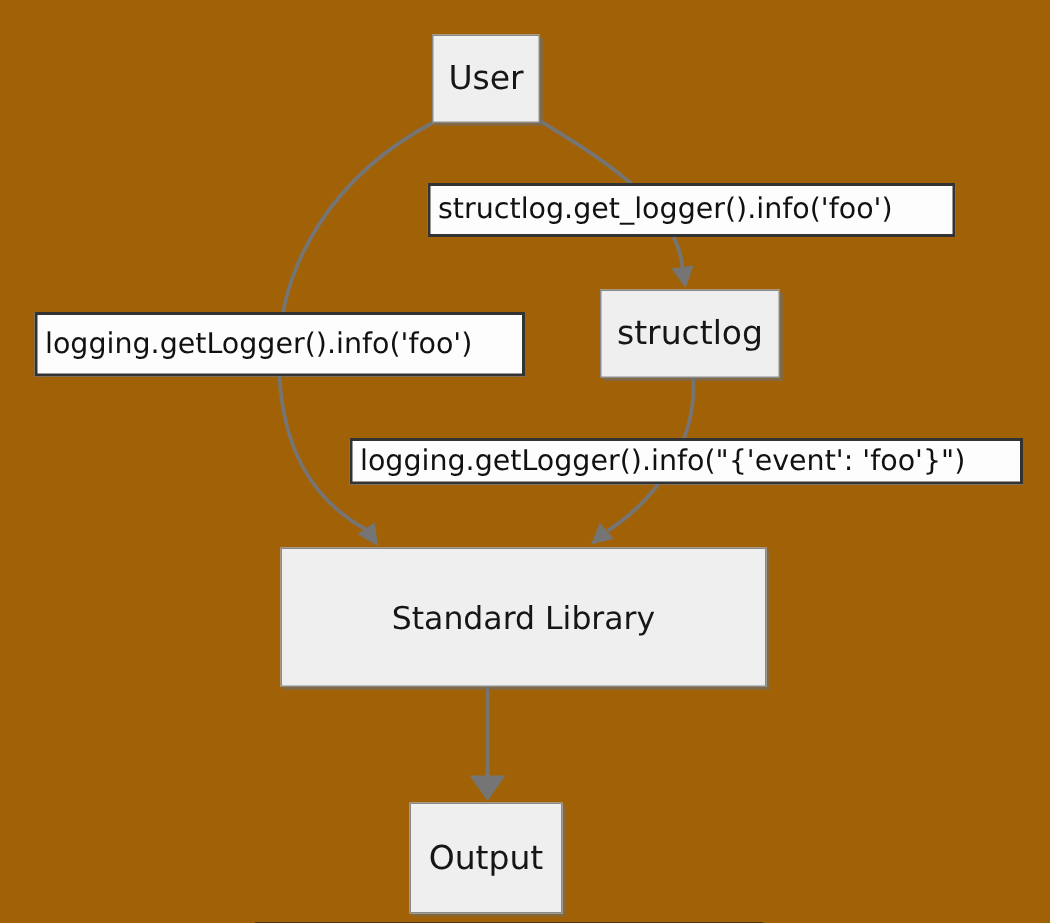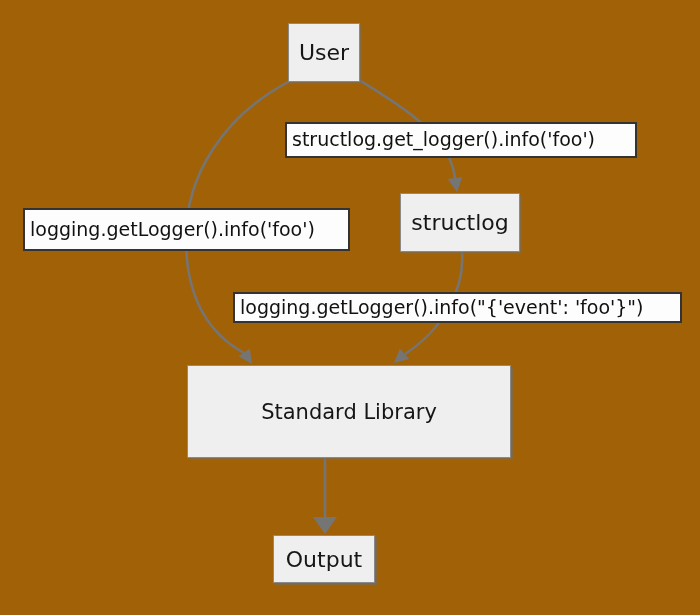--- a/index.html
+++ b/index.html
@@ -42,21 +42,21 @@
     display: flex;
     align-items: center;
     justify-content: center;
     box-sizing: border-box;
     font-size: 22px;
   }
   .node-user            { left: 288px; top: 23px;  width: 72px;  height: 59px; }
   .node-structlog       { left: 400px; top: 193px; width: 120px; height: 59px; }
   .node-standard-library{ left: 163px; top: 365px; width: 324px; height: 93px;
                           flex-direction: column; gap: 9px; font-size: 21px; margin-left: 24px; }
-  .node-output          { left: 273px; top: 535px; width: 102px; height: 48px; }
+  .node-output          { left: 273px; top: 535px; width: 102px; height: 74px; }
   .edge-label {
     position: absolute;
     background: #fdfdfd;
     border: 2px solid #333333;
     color: #111111;
     font-size: 19px;
     line-height: 1;
     white-space: nowrap;
     padding: 4px 5px 5px 5px;
     box-sizing: border-box;

